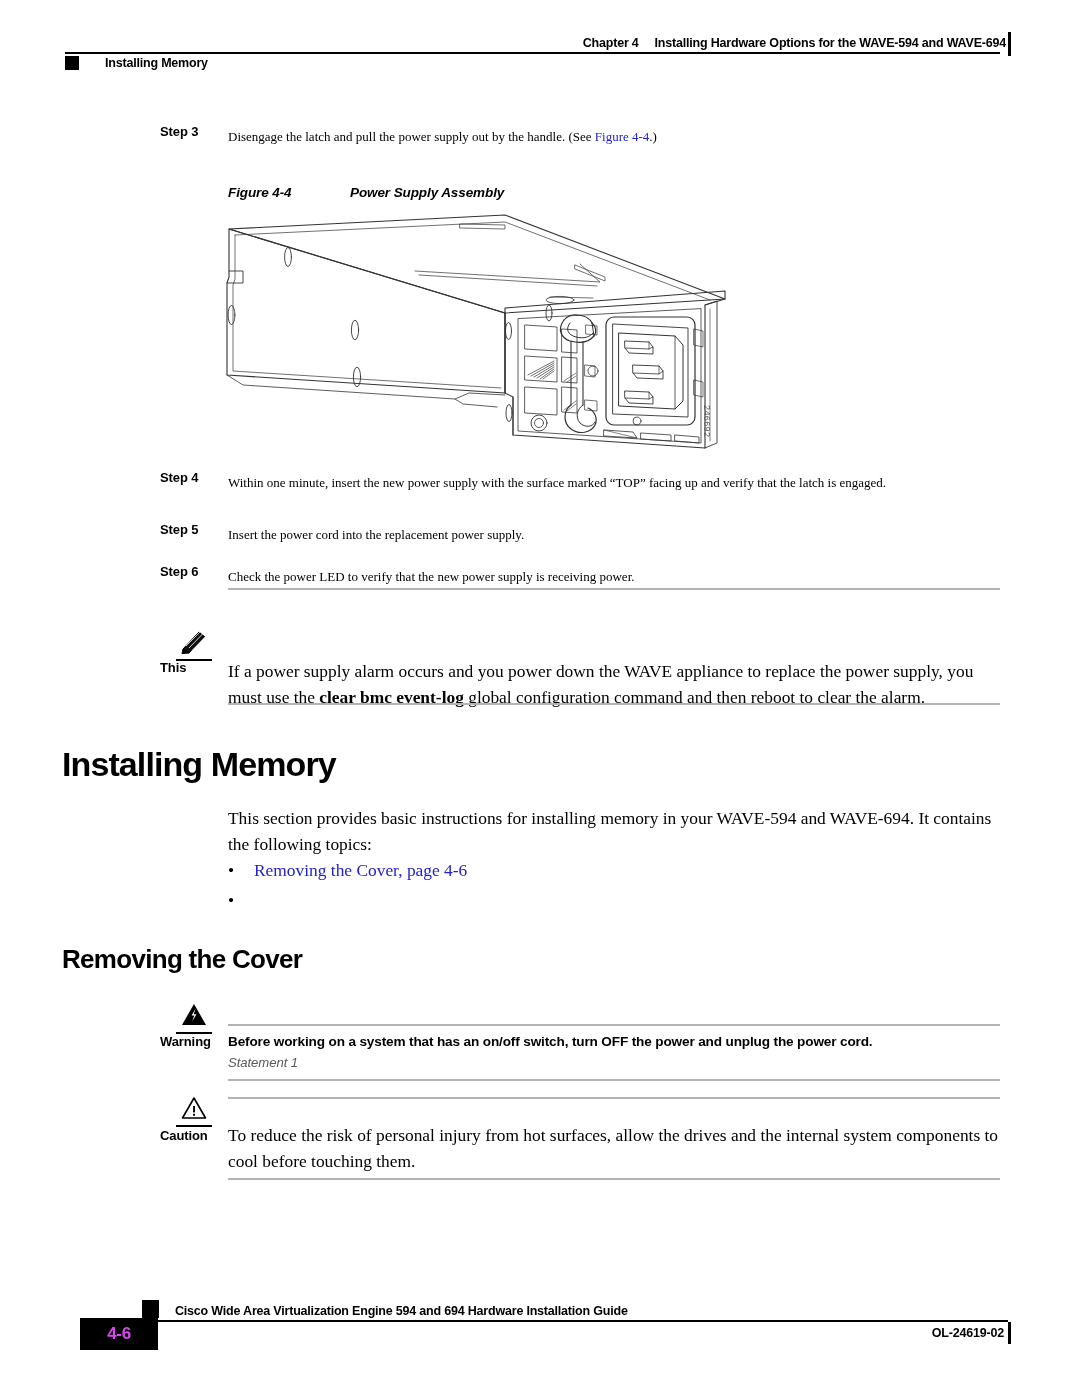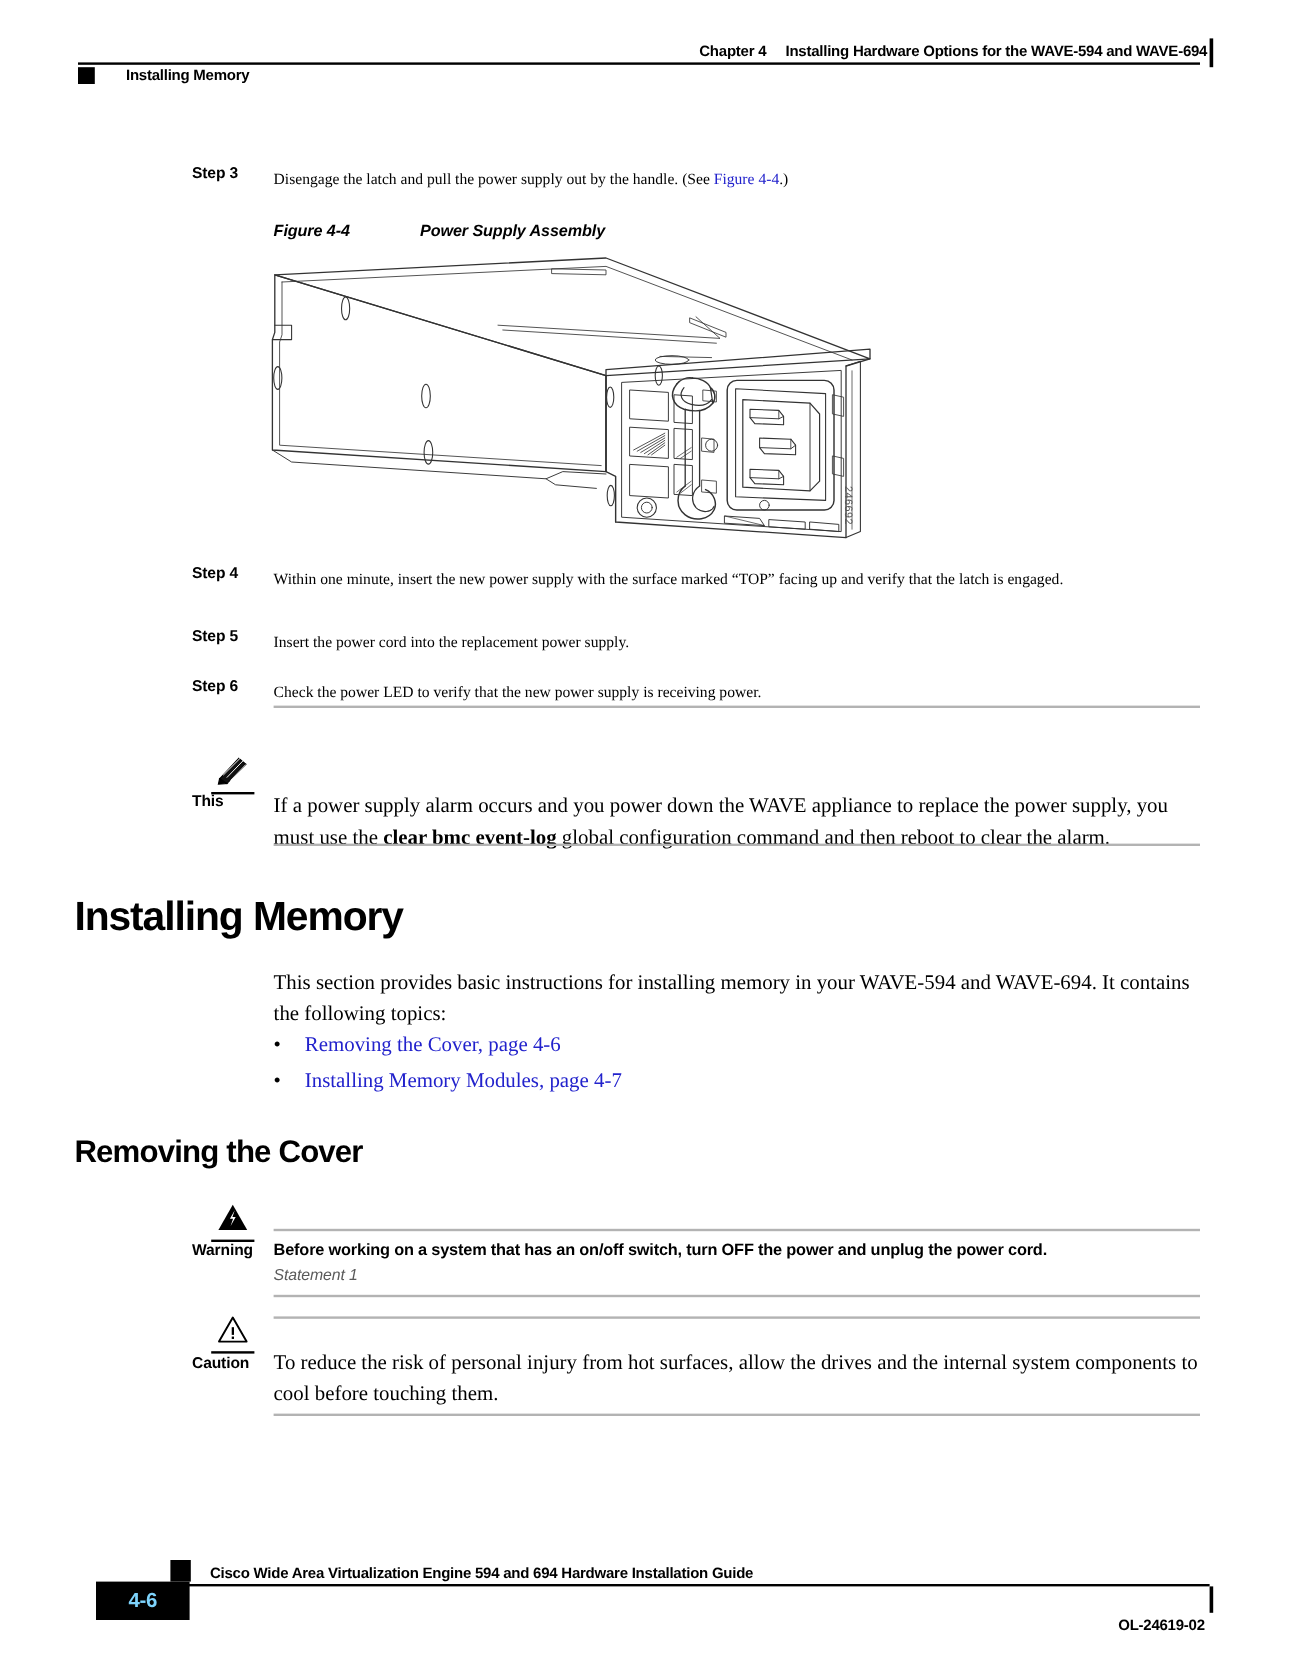--- a/index.html
+++ b/index.html
@@ -272,39 +272,38 @@
     height: 1.5px;
     background: #000;
   }
   .ftr-pagebox {
     position: absolute;
     left: 80px;
     top: 28px;
     width: 78px;
     height: 32px;
     background: #000;
-    color: #7dd3fc;
+    color: #d946ef;
     font-family: "Liberation Sans", sans-serif;
     font-weight: bold;
     font-size: 17px;
     display: flex;
     align-items: center;
     justify-content: center;
     letter-spacing: -0.3px;
   }
   .ftr-docid {
     position: absolute;
     right: 76px;
     top: 36px;
     font-family: "Liberation Sans", sans-serif;
     font-weight: bold;
     font-size: 12.5px;
     letter-spacing: -0.2px;
     white-space: nowrap;
-    margin-top: 21px;
   }
   .ftr-tick {
     position: absolute;
     left: 1008px;
     top: 32px;
     width: 3px;
     height: 22px;
     background: #000;
   }
 </style>
@@ -318,21 +317,21 @@
   <div class="hdr-tick"></div>
   <div class="hdr-rule"></div>
   <div class="hdr-left">
     <span class="hdr-square"></span>
     <span class="hdr-left-label">Installing Memory</span>
   </div>
 </div>
 
 <div class="content">
 
-  <div class="step-row" style="top:136px;justify-content:center;">
+  <div class="step-row" style="top:124px;justify-content:center;">
     <div class="step-label">Step 3</div>
     <div class="step-body"><span>Disengage the latch and pull the power supply out by the handle. (See </span><span class="link">Figure 4-4</span><span>.)</span></div>
   </div>
 
   <div class="fig-caption">
     <span class="fig-num">Figure 4-4</span>
     <span>Power Supply Assembly</span>
   </div>
 
   <div class="figure-box">
@@ -486,21 +485,20 @@
   <div class="h1" style="top:745px;">Installing Memory</div>
 
   <div class="para" style="top:805px;">This section provides basic instructions for installing memory in your WAVE-594 and WAVE-694. It contains the following topics:</div>
 
   <div class="bullet-row" style="top:857px;">
     <span class="bullet-dot">•</span>
     <span class="link">Removing the Cover, page 4-6</span>
   </div>
   <div class="bullet-row" style="top:887px;">
     <span class="bullet-dot">•</span>
-    <span class="link">Installing Memory Modules, page 4-7</span>
   </div>
 
   <div class="h2" style="top:944px;">Removing the Cover</div>
 
   <div class="admon-rule-top" style="top:1024px;"></div>
   <div class="admon-icon-wrap" style="top:1003px;">
     <svg width="26" height="24" viewBox="0 0 26 24">
       <path d="M13,1 L25,22 L1,22 Z" fill="#000"></path>
       <path d="M14.6,5.5 L10.6,12.6 L13.2,12.6 L11.2,18.6 L15.4,11.2 L12.7,11.2 Z" fill="#fff"></path>
     </svg>

